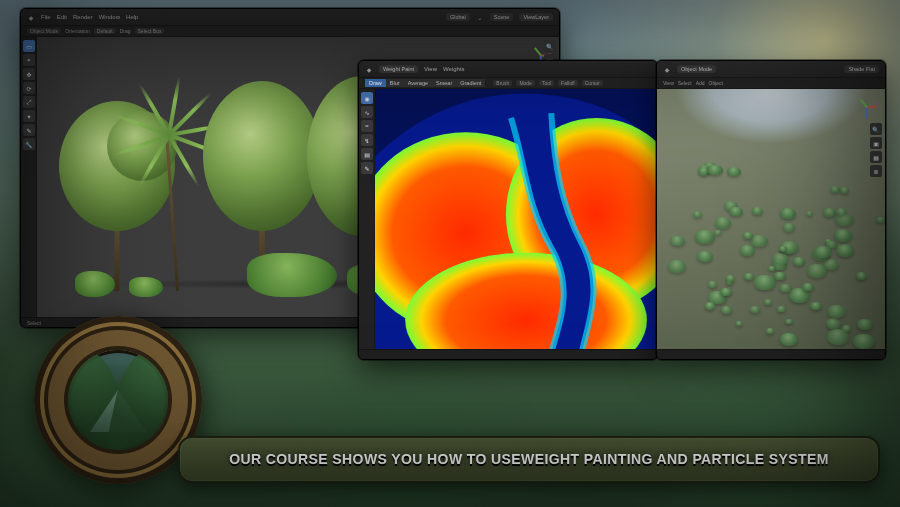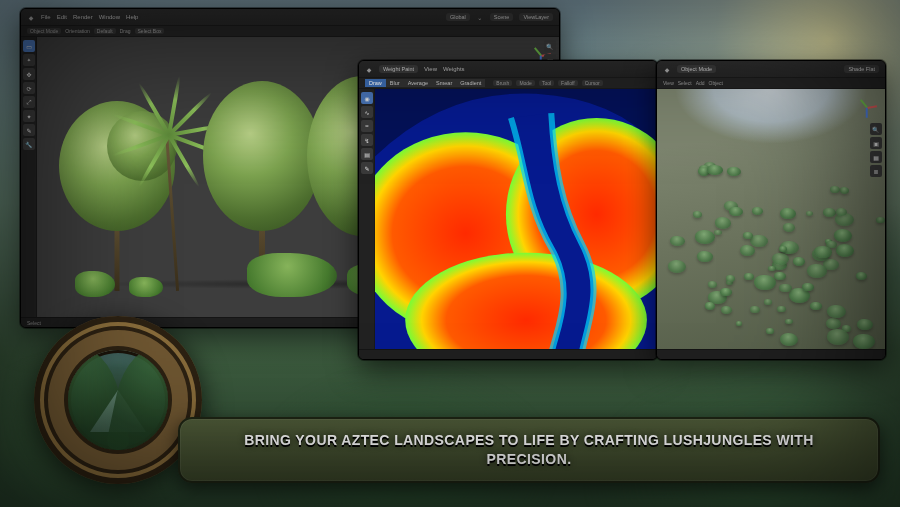--- a/index.html
+++ b/index.html
@@ -505,16 +505,16 @@
 </div>
 
 <div class="emblem">
   <div class="ring"></div>
   <div class="inner">
     <div class="pyramid"></div>
   </div>
 </div>
 
 <div class="caption">
-  <p>Bring your Aztec landscapes to life by crafting lushjungles with precision.</p>
+  <p>Our course shows you how to useweight painting and particle system</p>
 </div>
 
 <div class="vignette"></div>
 
 </body></html>

